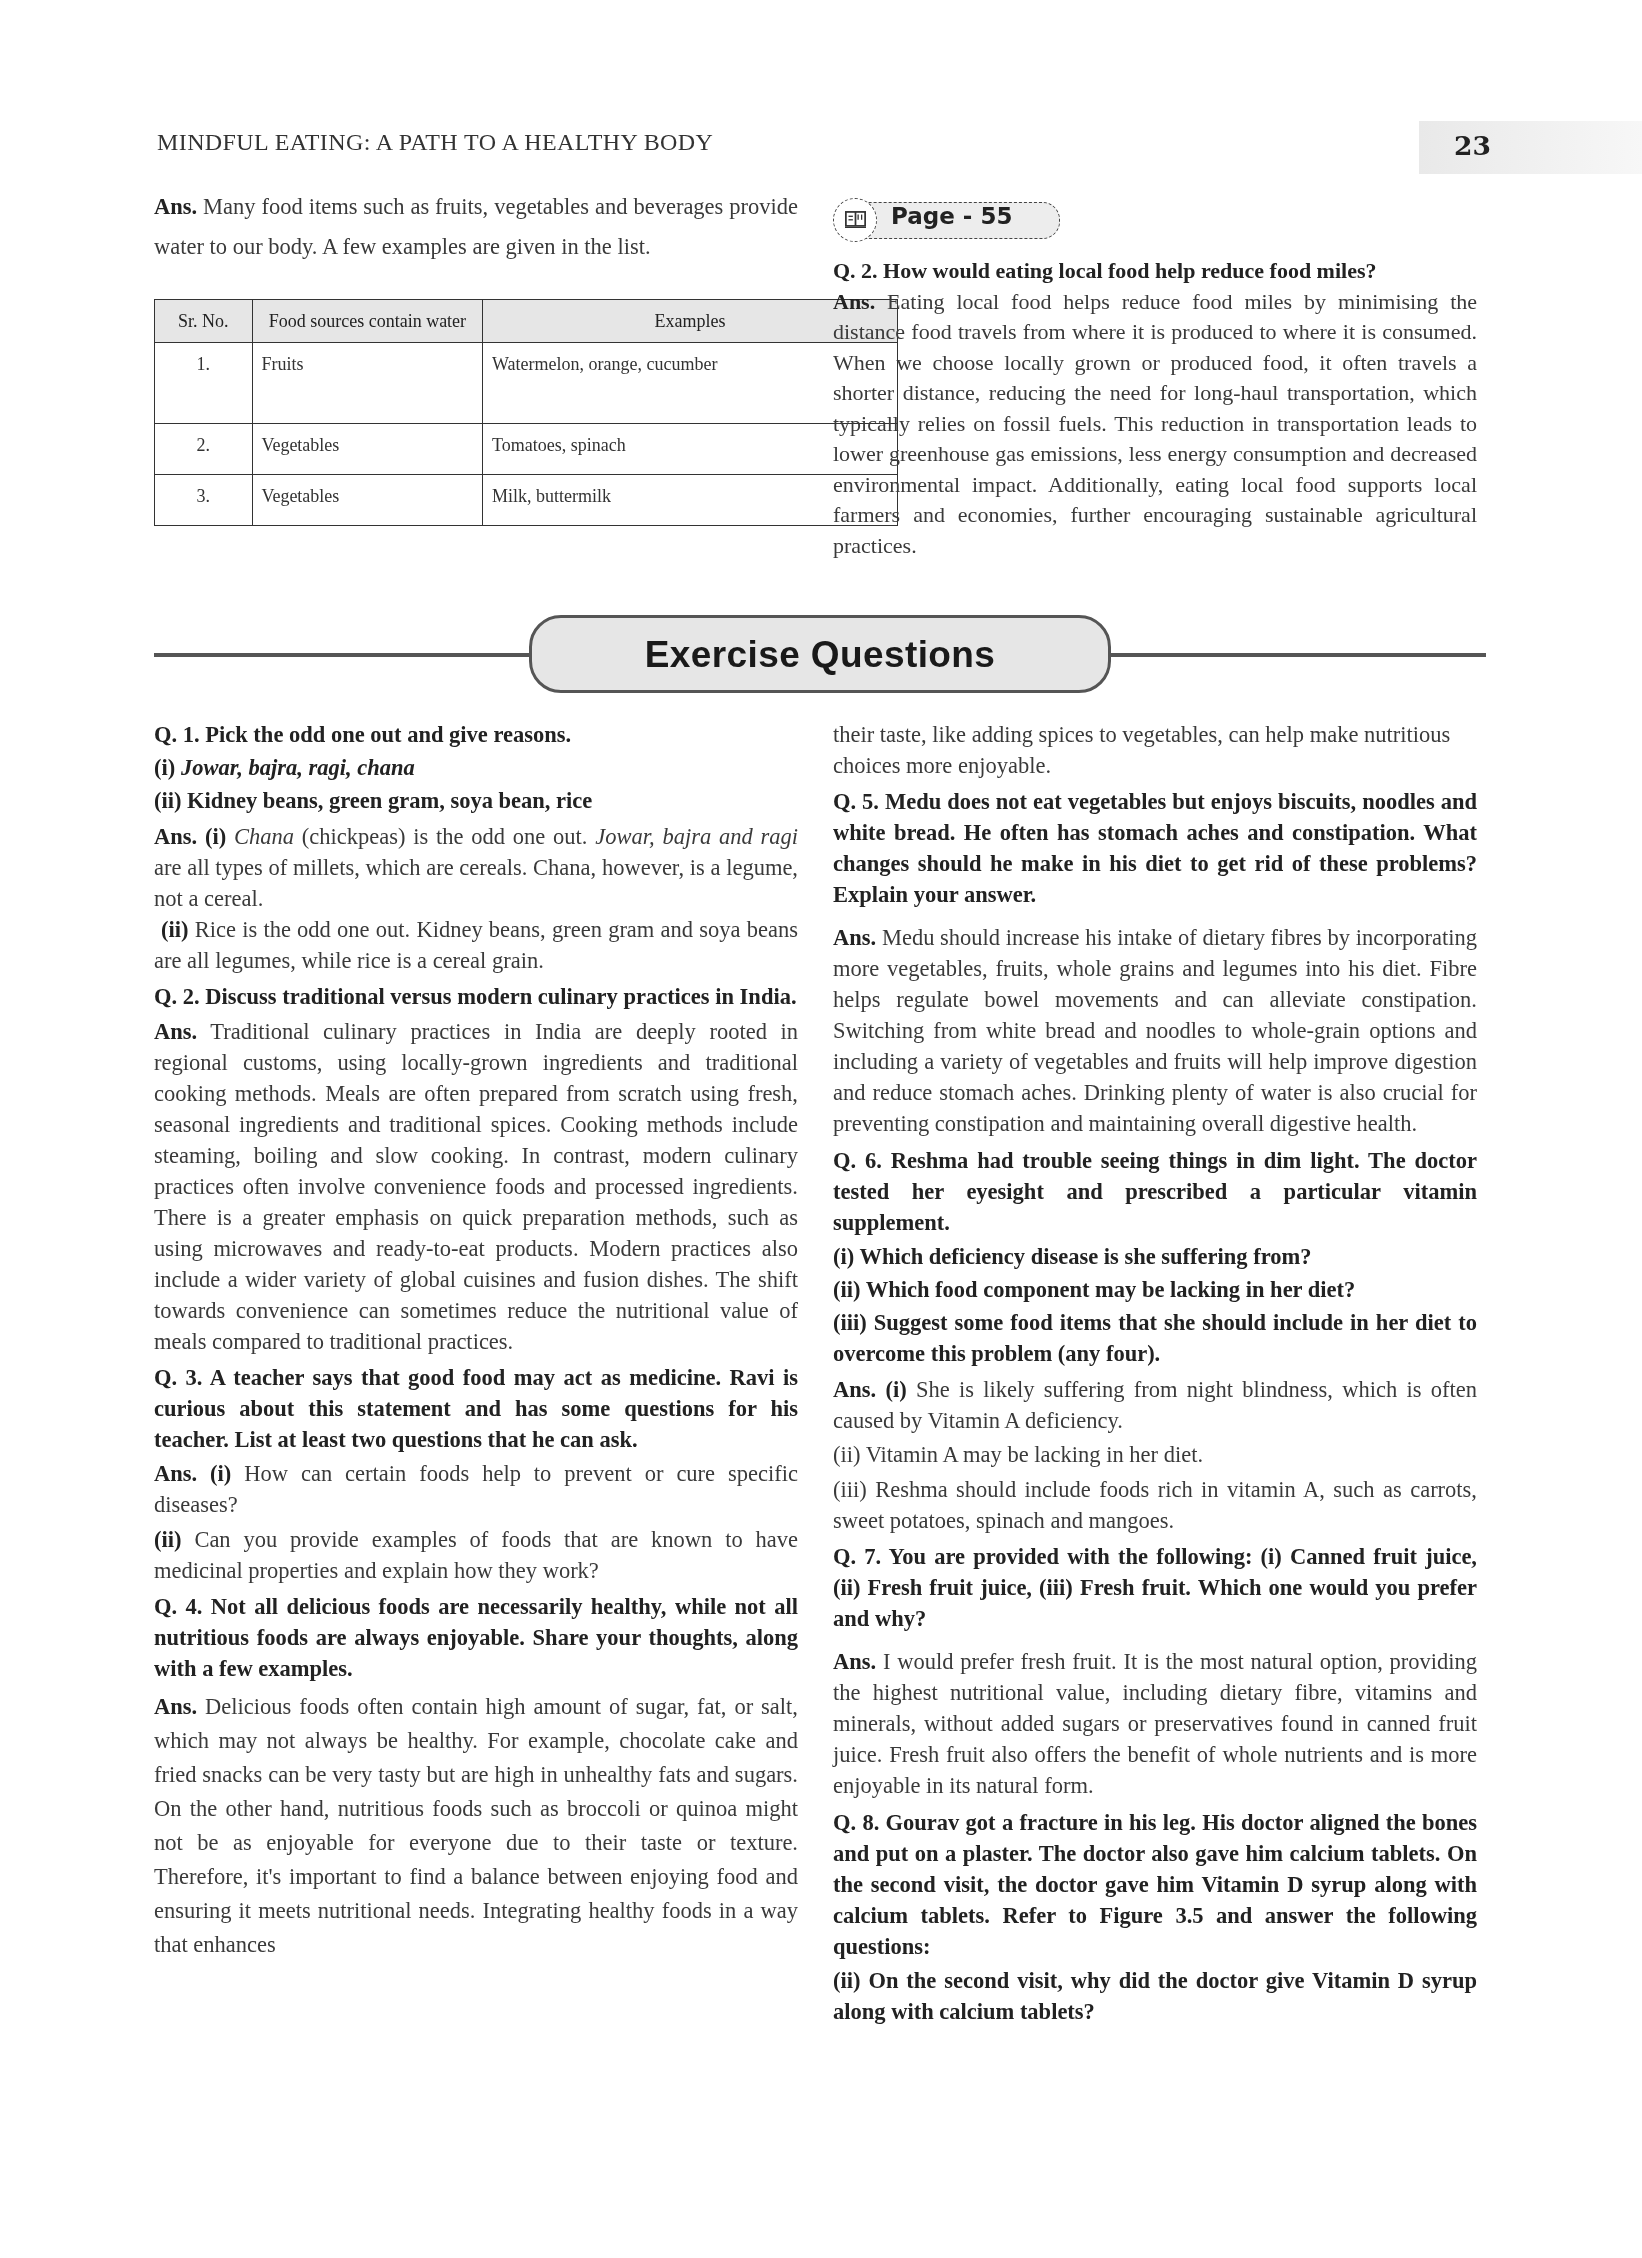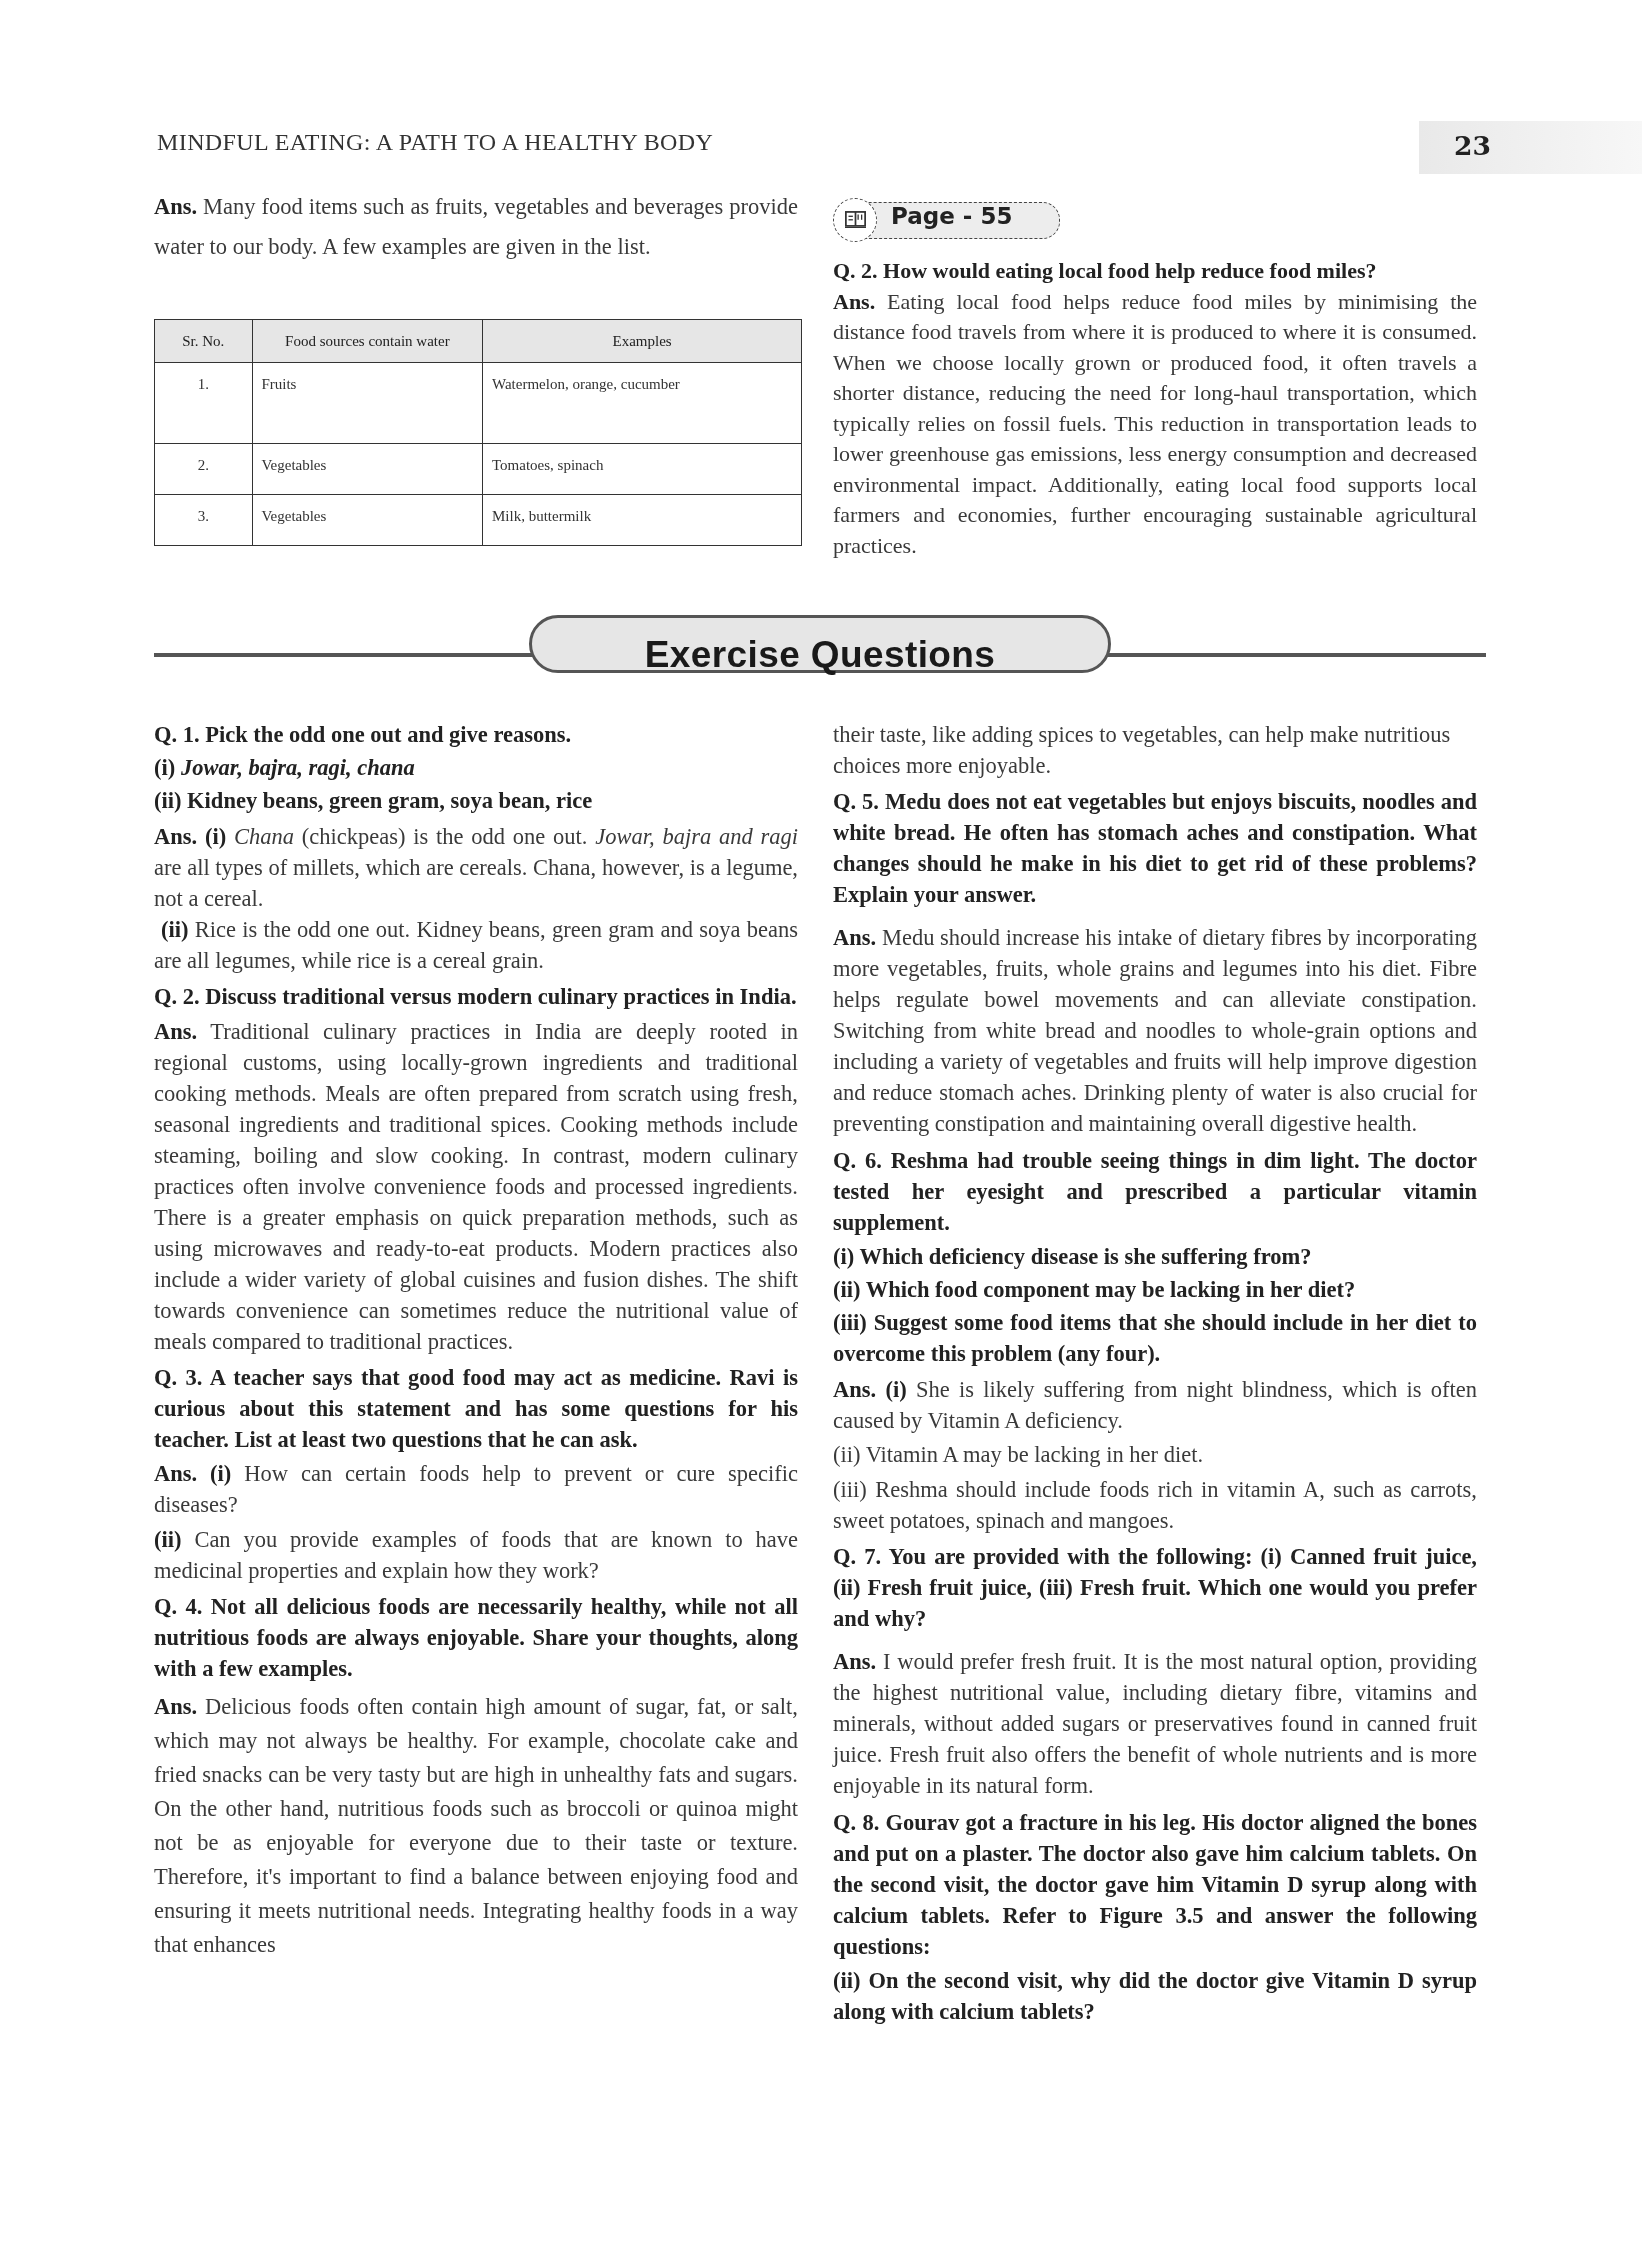--- a/index.html
+++ b/index.html
@@ -15,37 +15,37 @@
   .col-right-top { left: 833px; top: 198px; }
   .col-left { left: 154px; top: 719px; }
   .col-right { left: 833px; top: 719px; }
 
   .p { margin: 0 0 5.3px 0; }
   .q { font-family: "Liberation Serif", serif; font-weight: bold; color: #222; margin: 0 0 5.3px 0; }
   .ans-label { font-weight: bold; color: #222; }
   .it { font-style: italic; }
   .sub { margin: 0 0 5.3px 0; }
 
-  table.water { position: absolute; left: 154px; top: 319px; width: 648px; border-collapse: collapse; font-size: 15px; line-height: 28px; }
+  table.water { position: absolute; left: 154px; top: 299px; width: 744px; border-collapse: collapse; font-size: 18px; line-height: 28px; }
   table.water th, table.water td { border: 1.8px solid #333; padding: 7px 8.8px; vertical-align: top; text-align: left; font-weight: normal; color: #333; }
   table.water th { background: #e6e6e6; text-align: center; vertical-align: middle; color: #222; }
   table.water td.num { text-align: center; }
 
   .page-tag { position: absolute; left: 833px; top: 198px; width: 229px; height: 42px; }
   .page-tag .pill { position: absolute; left: 17.6px; top: 3.5px; width: 207px; height: 35px;
         border: 1.8px dashed #444; border-radius: 17.6px; background: #ededed; }
   .page-tag .circle { position: absolute; left: 0; top: 0; width: 42px; height: 42px;
         border: 1.8px dashed #444; border-radius: 50%; background: #fff; }
   .page-tag .book { position: absolute; left: 10.6px; top: 11.5px; width: 21px; height: 17.6px; }
   .page-tag .label { position: absolute; left: 58px; top: 5.3px; font-family: "DejaVu Sans", sans-serif; font-weight: bold; font-size: 23px; color: #222; }
 
   .exercise-band { position: absolute; left: 154px; top: 615px; width: 1332px; height: 79px; }
   .exercise-band .rule-l { position: absolute; left: 0; top: 38px; width: 379px; height: 3.5px; background: #555; }
   .exercise-band .rule-r { position: absolute; left: 953px; top: 38px; width: 379px; height: 3.5px; background: #555; }
-  .exercise-band .pill { position: absolute; left: 375px; top: 0; width: 582px; height: 58px; border: 3.5px solid #555;
+  .exercise-band .pill { position: absolute; left: 375px; top: 0; width: 582px; height: 78px; border: 3.5px solid #555;
         border-radius: 32px; background: #e6e6e6; box-sizing: border-box; }
   .exercise-band .title { position: absolute; left: 0; right: 0; top: 16px; text-align: center; font-family: "Liberation Sans", sans-serif;
         font-weight: bold; font-size: 37px; color: #1a1a1a; letter-spacing: 0.4px; }
 </style>
 </head>
 <body>
 
 <div class="page-header">MINDFUL EATING: A PATH TO A HEALTHY BODY</div>
 <div class="page-number-box">
   <span class="page-number">23</span>

